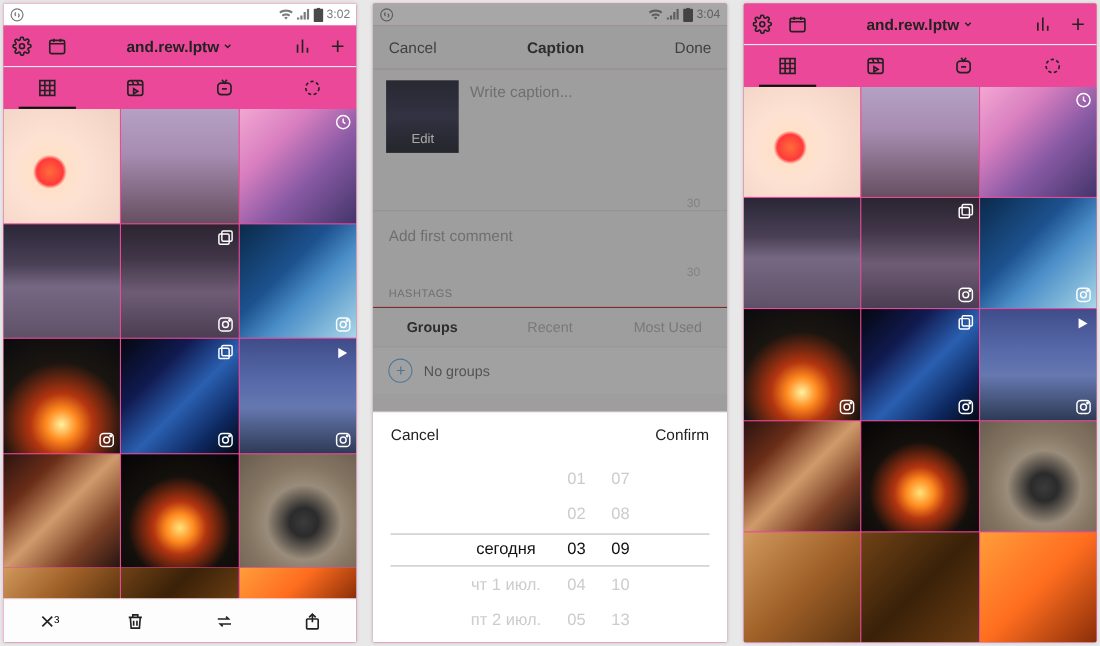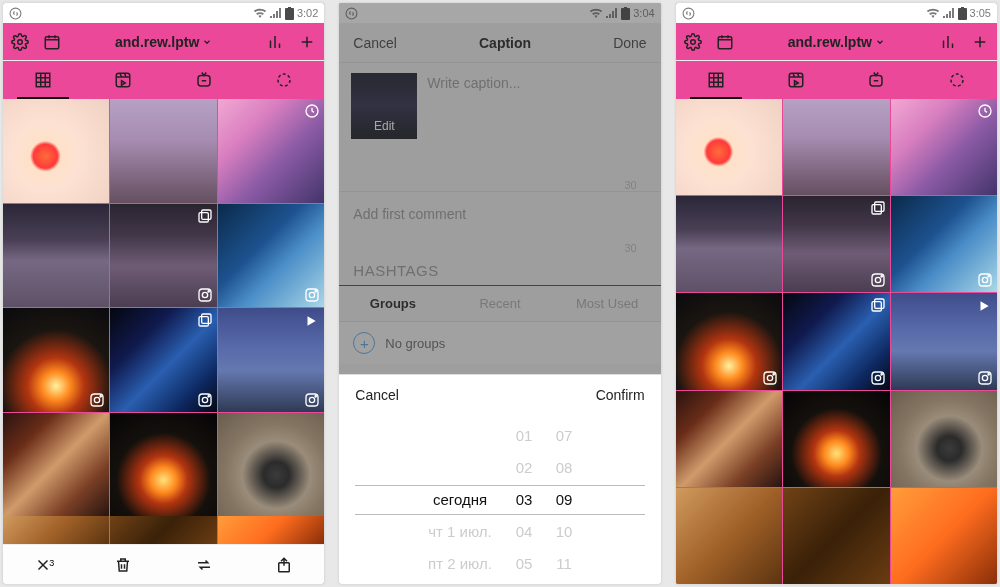--- a/index.html
+++ b/index.html
@@ -140,21 +140,21 @@
   .thumb-edit {
     width:66px; height:66px; position:relative; color:#fff;
     display:flex; align-items:flex-end; justify-content:center;
     font-size:12px; padding-bottom:6px;
     background: linear-gradient(#1a1a2b,#2a2a47,#14141f);
   }
   .caption-placeholder { color:#999; font-size:14px; padding-top:2px;}
   .counter { text-align:right; font-size:11px; color:#bbb; padding-right:24px; margin-top:30px;}
   .divider { height:1px; background:#ddd; }
   .add-comment { padding:14px; font-size:14px; color:#999;}
-  .section-label { padding:8px 14px 6px; font-size:15px; color:#999; letter-spacing:0.5px;}
+  .section-label { padding:8px 14px 6px; font-size:10px; color:#999; letter-spacing:0.5px;}
   .hash-tabs { display:flex; border-top:1px solid #b91c1c; border-bottom:1px solid #ddd;}
   .hash-tabs .ht { flex:1; text-align:center; padding:10px 0; font-size:13px; color:#aaa;}
   .hash-tabs .ht.active { color:#222; font-weight:600;}
   .no-groups { display:flex; align-items:center; gap:10px; padding:10px 14px; font-size:13px; color:#666; background:#f5f5f5;}
   .plus-circle { width:22px; height:22px; border:1.5px solid #5aa7e6; border-radius:50%; display:flex; align-items:center; justify-content:center; color:#5aa7e6; font-size:15px; line-height:1;}
 
   
   .picker {
     height: 210px;
     background:#fff;
@@ -420,48 +420,27 @@
         <div class="row">02</div>
         <div class="row sel">03</div>
         <div class="row">04</div>
         <div class="row">05</div>
       </div>
       <div class="wheel-col narrow">
         <div class="row">07</div>
         <div class="row">08</div>
         <div class="row sel">09</div>
         <div class="row">10</div>
-        <div class="row">11</div>
+        <div class="row">13</div>
       </div>
     </div>
   </div>
 </div>
 
 <div class="phone">
-  <div class="status-bar">
-    <div class="left">
-      <svg width="13" height="13" viewBox="0 0 24 24" fill="none" stroke="#7a7a7a" stroke-width="2">
-          <circle cx="12" cy="12" r="10"></circle>
-          <path d="M10 8c-2 2-2 4 0 6M14 16c2-2 2-4 0-6"></path>
-        </svg>
-    </div>
-    <div class="right">
-      <svg width="14" height="10" viewBox="0 0 24 18" fill="#7a7a7a">
-          <path d="M12 18l-3-4c2-1.5 4-1.5 6 0zM5 10c4-3 10-3 14 0l-2 2.5c-3-2.2-7-2.2-10 0zM1 5C7 0 17 0 23 5l-2 2.5C16 4 8 4 3 7.5z"></path>
-        </svg>
-      <svg width="12" height="10" viewBox="0 0 12 10" fill="#7a7a7a">
-          <path d="M0 8h2v2H0zM3 6h2v4H3zM6 3h2v7H6zM9 0h2v10H9z"></path>
-        </svg>
-      <svg width="9" height="13" viewBox="0 0 9 13" fill="#4a4a4a">
-          <rect x="0" y="1" width="9" height="12" rx="1"></rect>
-          <rect x="3" y="0" width="3" height="2"></rect>
-        </svg>
-      <span>3:05</span>
-    </div>
-  </div>
 
   <div class="app-header">
     <svg class="icon" viewBox="0 0 24 24" fill="none" stroke="currentColor" stroke-width="2">
         <circle cx="12" cy="12" r="3"></circle>
         <path d="M19.4 15a1.7 1.7 0 0 0 .3 1.8l.1.1a2 2 0 1 1-2.8 2.8l-.1-.1a1.7 1.7 0 0 0-1.8-.3 1.7 1.7 0 0 0-1 1.5V21a2 2 0 1 1-4 0v-.1a1.7 1.7 0 0 0-1-1.5 1.7 1.7 0 0 0-1.8.3l-.1.1a2 2 0 1 1-2.8-2.8l.1-.1a1.7 1.7 0 0 0 .3-1.8 1.7 1.7 0 0 0-1.5-1H3a2 2 0 1 1 0-4h.1a1.7 1.7 0 0 0 1.5-1 1.7 1.7 0 0 0-.3-1.8l-.1-.1a2 2 0 1 1 2.8-2.8l.1.1a1.7 1.7 0 0 0 1.8.3 1.7 1.7 0 0 0 1-1.5V3a2 2 0 1 1 4 0v.1a1.7 1.7 0 0 0 1 1.5 1.7 1.7 0 0 0 1.8-.3l.1-.1a2 2 0 1 1 2.8 2.8l-.1.1a1.7 1.7 0 0 0-.3 1.8 1.7 1.7 0 0 0 1.5 1H21a2 2 0 1 1 0 4h-.1a1.7 1.7 0 0 0-1.5 1z"></path>
       </svg>
     <svg class="icon" viewBox="0 0 24 24" fill="none" stroke="currentColor" stroke-width="2">
         <rect x="3" y="5" width="18" height="16" rx="2"></rect>
         <path d="M3 9h18M8 3v4M16 3v4"></path>
       </svg>

